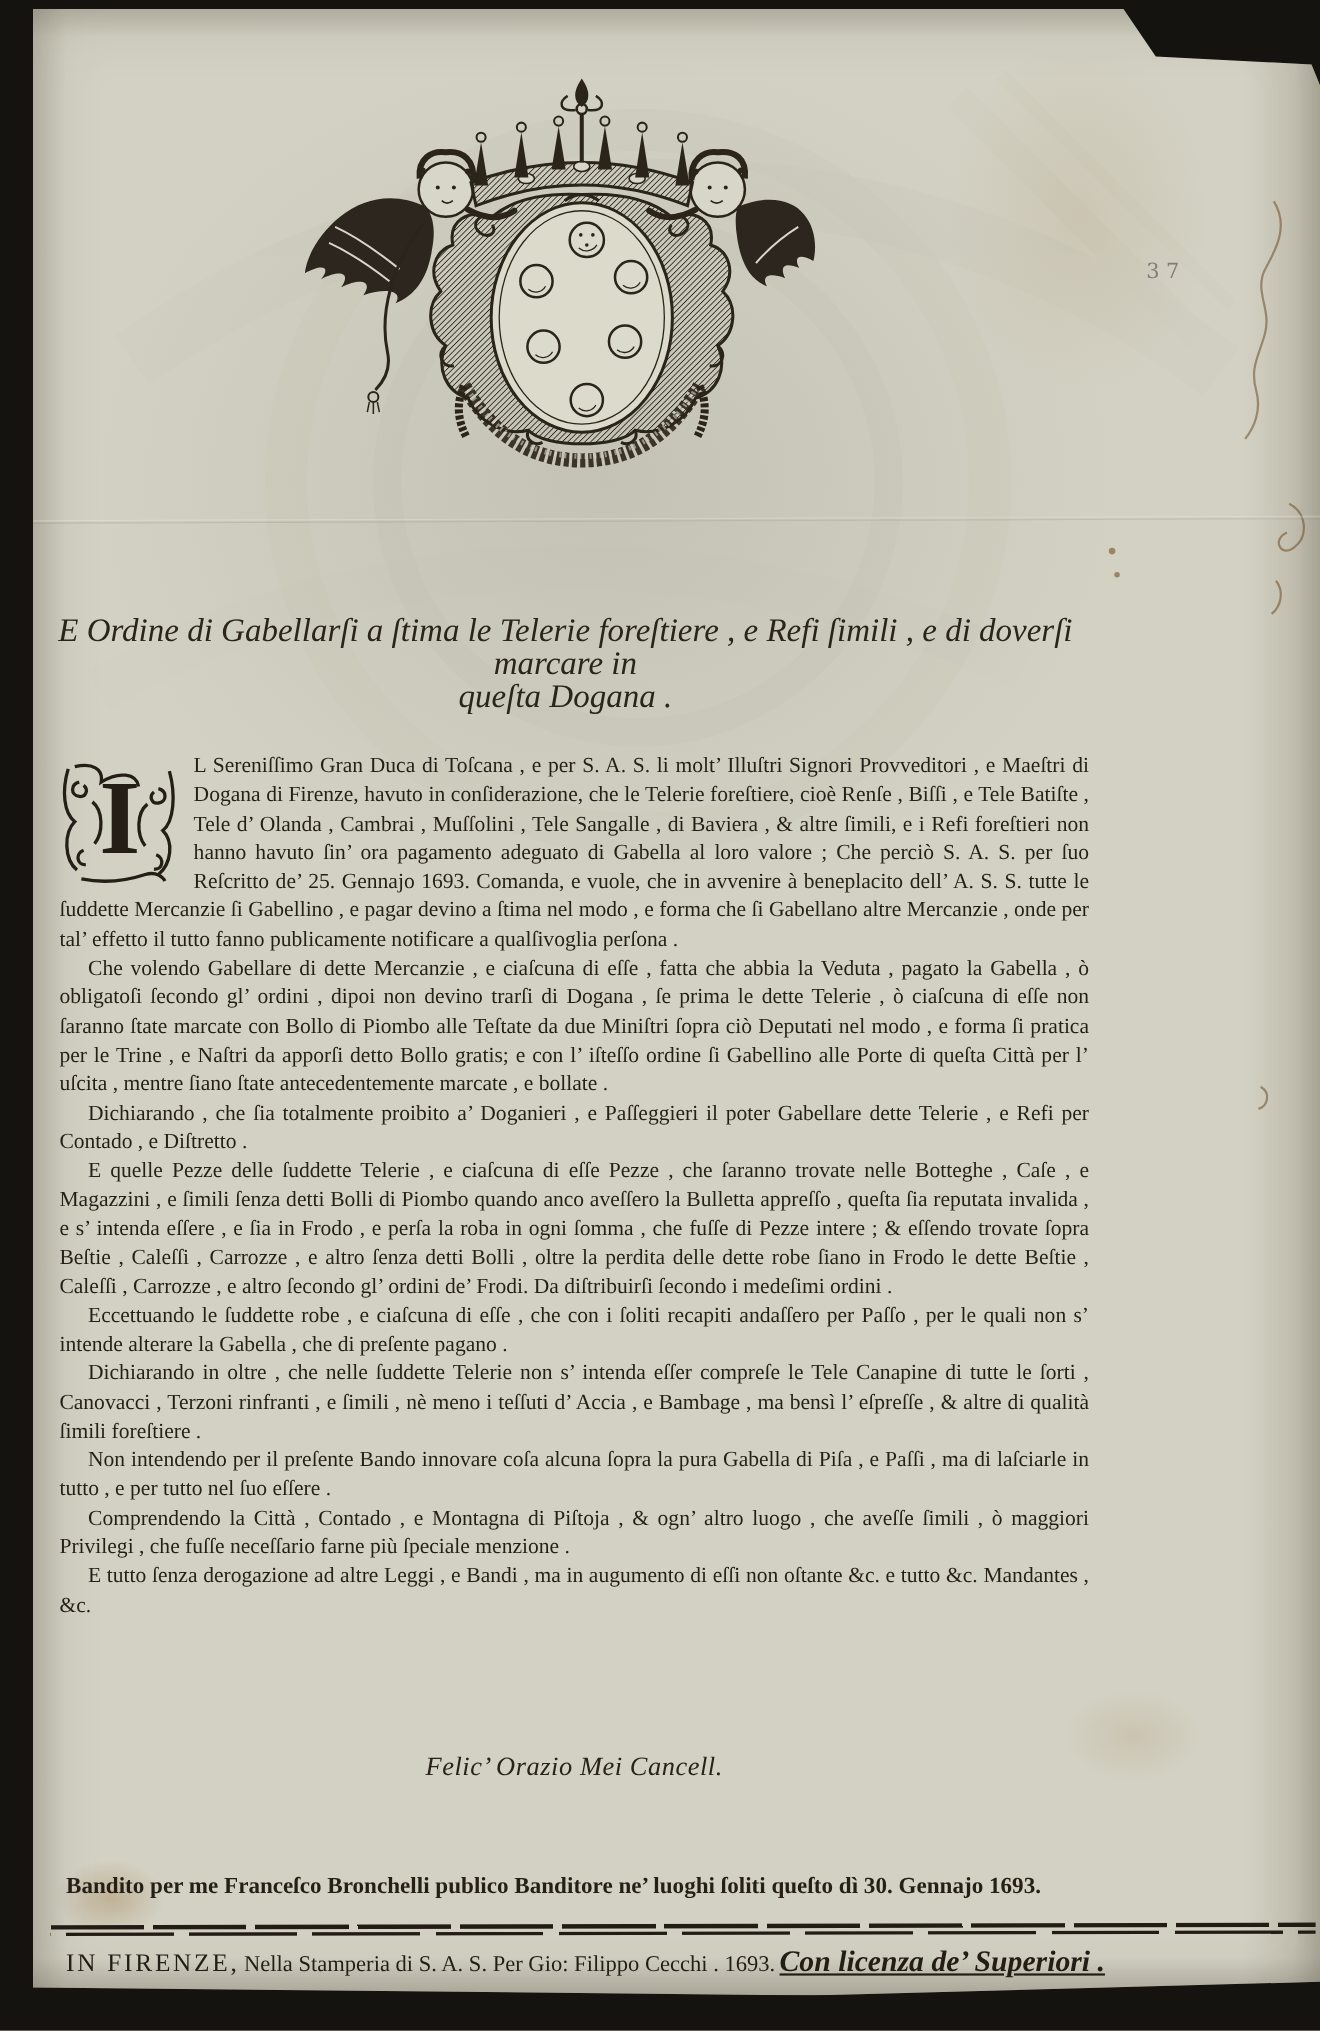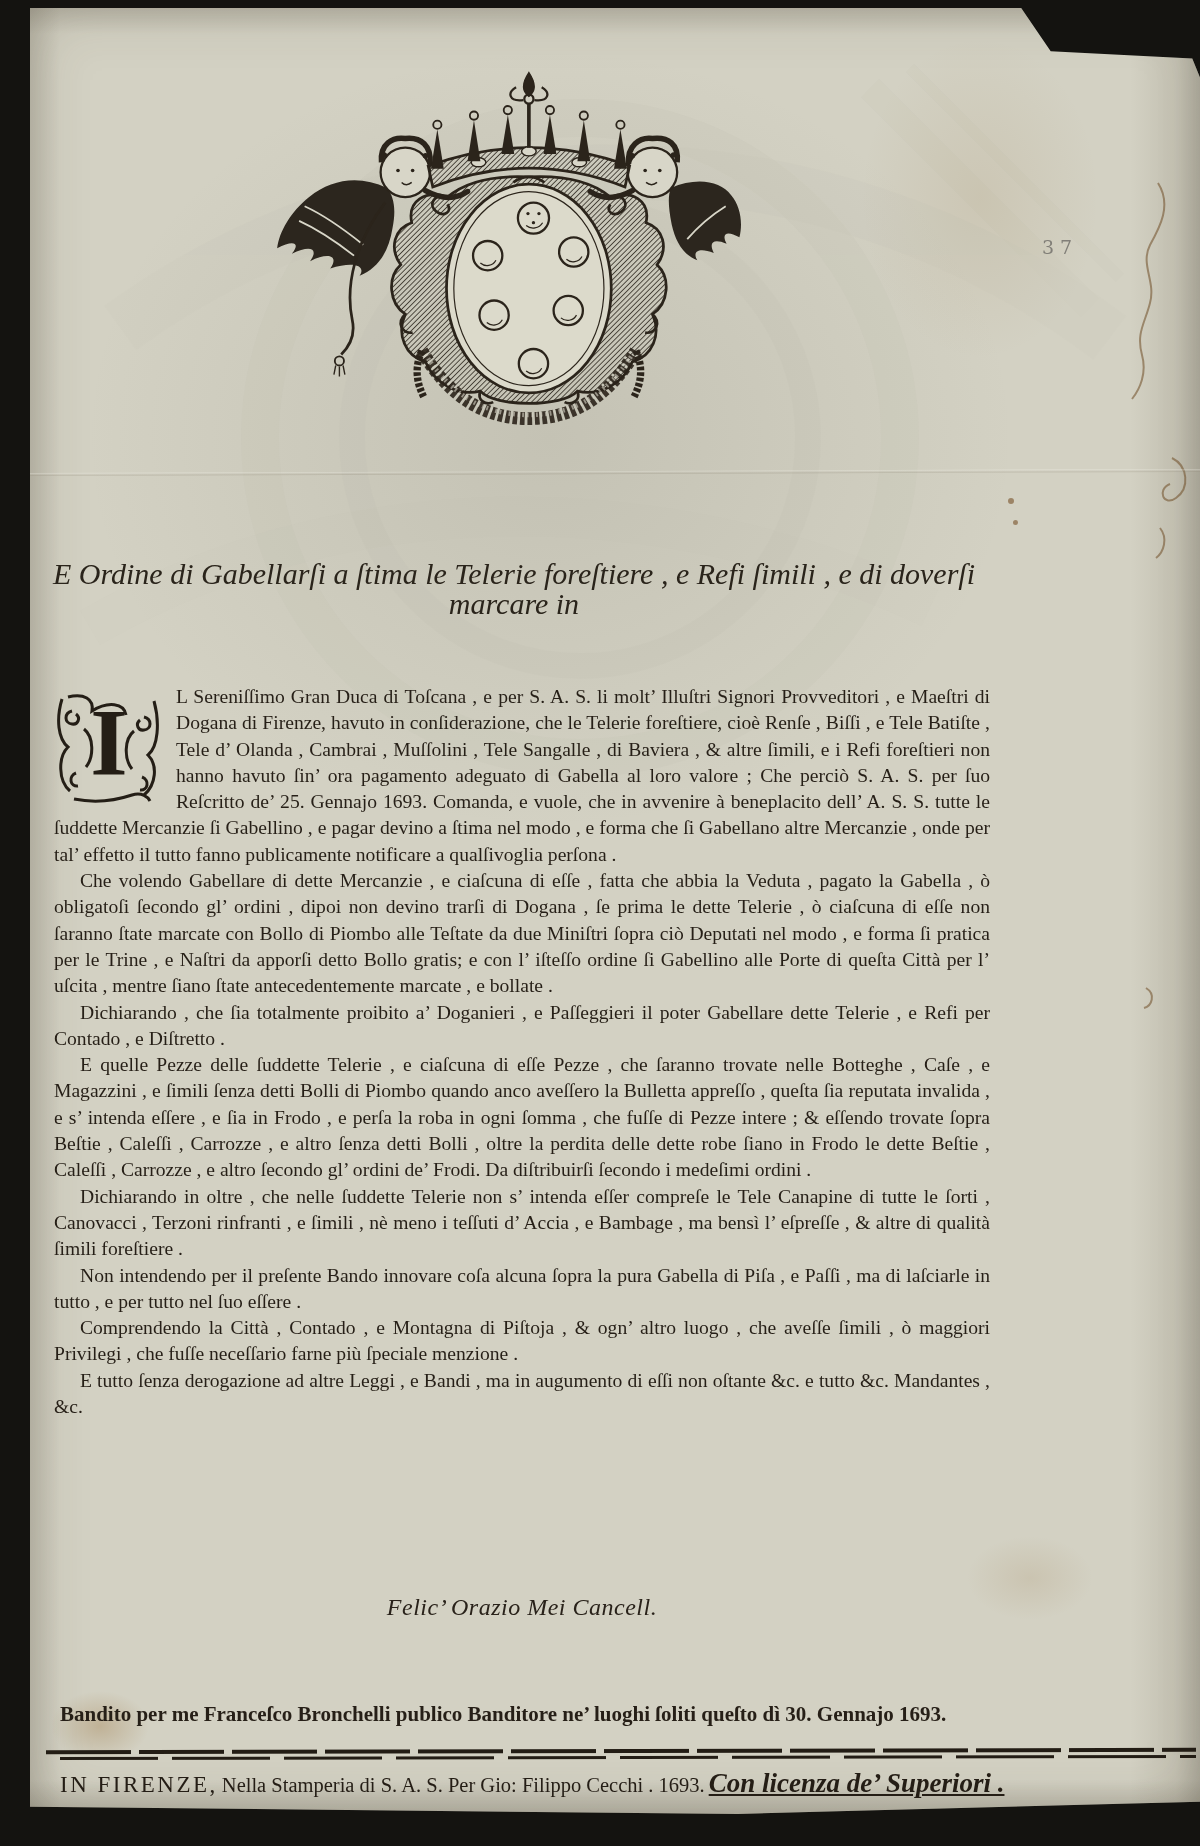--- a/index.html
+++ b/index.html
@@ -228,20 +228,21 @@
     </g>
   </svg>
   <div class="inkdot" style="left:978px; top:490px; width:6px; height:6px;"></div>
   <div class="inkdot" style="left:983px; top:512px; width:5px; height:5px;"></div>
 
   <div class="crease"></div>
 
 
   <div class="subtitle">
     <div>E Ordine di Gabellarſi a ſtima le Telerie foreſtiere , e Refi ſimili , e di doverſi marcare in</div>
+    <div>queſta Dogana .</div>
   </div>
 
   <div class="body-text">
     <p class="p-first">
       <span class="dropcap">
         <svg class="dc-orn" viewBox="0 0 110 116">
           <g stroke="#241e16" stroke-width="3" fill="none">
             <path d="M 8,10 C 2,30 4,50 14,58 C 4,68 4,92 16,102"></path>
             <path d="M 14,8 C 30,4 40,10 38,22 C 54,12 70,14 72,26"></path>
             <path d="M 100,12 C 106,34 104,58 94,66 C 104,76 102,96 90,106"></path>
@@ -253,20 +254,21 @@
             <path d="M 30,40 c 10,8 10,28 2,38"></path>
             <path d="M 80,42 c -10,8 -10,28 -2,38"></path>
           </g>
         </svg>
         <span class="dc-letter">I</span>
       </span><span>L Sereniſſimo Gran Duca di Toſcana , e per S. A. S. li molt’ Illuſtri Signori Provveditori , e Maeſtri di Dogana di Firenze, havuto in conſiderazione, che le Telerie foreſtiere, cioè Renſe , Biſſi , e Tele Batiſte , Tele d’ Olanda , Cambrai , Muſſolini , Tele Sangalle , di Baviera , &amp; altre ſimili, e i Refi foreſtieri non hanno havuto ſin’ ora pagamento adeguato di Gabella al loro valore ; Che perciò S. A. S. per ſuo Reſcritto de’ 25. Gennajo 1693. Comanda, e vuole, che in avvenire à beneplacito dell’ A. S. S. tutte le ſuddette Mercanzie ſi Gabellino , e pagar devino a ſtima nel modo , e forma che ſi Gabellano altre Mercanzie , onde per tal’ effetto il tutto fanno publicamente notificare a qualſivoglia perſona .</span>
     </p>
     <p>Che volendo Gabellare di dette Mercanzie , e ciaſcuna di eſſe , fatta che abbia la Veduta , pagato la Gabella , ò obligatoſi ſecondo gl’ ordini , dipoi non devino trarſi di Dogana , ſe prima le dette Telerie , ò ciaſcuna di eſſe non ſaranno ſtate marcate con Bollo di Piombo alle Teſtate da due Miniſtri ſopra ciò Deputati nel modo , e forma ſi pratica per le Trine , e Naſtri da apporſi detto Bollo gratis; e con l’ iſteſſo ordine ſi Gabellino alle Porte di queſta Città per l’ uſcita , mentre ſiano ſtate antecedentemente marcate , e bollate .</p>
     <p>Dichiarando , che ſia totalmente proibito a’ Doganieri , e Paſſeggieri il poter Gabellare dette Telerie , e Refi per Contado , e Diſtretto .</p>
     <p>E quelle Pezze delle ſuddette Telerie , e ciaſcuna di eſſe Pezze , che ſaranno trovate nelle Botteghe , Caſe , e Magazzini , e ſimili ſenza detti Bolli di Piombo quando anco aveſſero la Bulletta appreſſo , queſta ſia reputata invalida , e s’ intenda eſſere , e ſia in Frodo , e perſa la roba in ogni ſomma , che fuſſe di Pezze intere ; &amp; eſſendo trovate ſopra Beſtie , Caleſſi , Carrozze , e altro ſenza detti Bolli , oltre la perdita delle dette robe ſiano in Frodo le dette Beſtie , Caleſſi , Carrozze , e altro ſecondo gl’ ordini de’ Frodi. Da diſtribuirſi ſecondo i medeſimi ordini .</p>
+    <p>Eccettuando le ſuddette robe , e ciaſcuna di eſſe , che con i ſoliti recapiti andaſſero per Paſſo , per le quali non s’ intende alterare la Gabella , che di preſente pagano .</p>
     <p>Dichiarando in oltre , che nelle ſuddette Telerie non s’ intenda eſſer compreſe le Tele Canapine di tutte le ſorti , Canovacci , Terzoni rinfranti , e ſimili , nè meno i teſſuti d’ Accia , e Bambage , ma bensì l’ eſpreſſe , &amp; altre di qualità ſimili foreſtiere .</p>
     <p>Non intendendo per il preſente Bando innovare coſa alcuna ſopra la pura Gabella di Piſa , e Paſſi , ma di laſciarle in tutto , e per tutto nel ſuo eſſere .</p>
     <p>Comprendendo la Città , Contado , e Montagna di Piſtoja , &amp; ogn’ altro luogo , che aveſſe ſimili , ò maggiori Privilegi , che fuſſe neceſſario farne più ſpeciale menzione .</p>
     <p>E tutto ſenza derogazione ad altre Leggi , e Bandi , ma in augumento di eſſi non oſtante &amp;c. e tutto &amp;c. Mandantes , &amp;c.</p>
   </div>
 
   <div class="signature">Felic’ Orazio Mei Cancell.</div>
 
   <div class="banditore">Bandito per me Franceſco Bronchelli publico Banditore ne’ luoghi ſoliti queſto dì 30. Gennajo 1693.</div>
 

